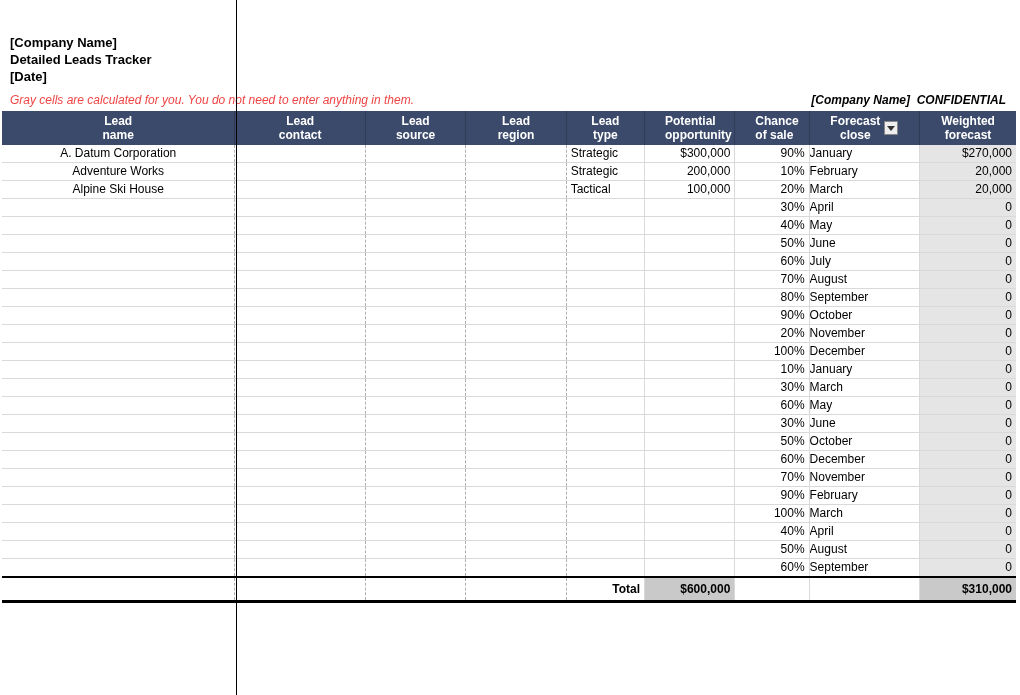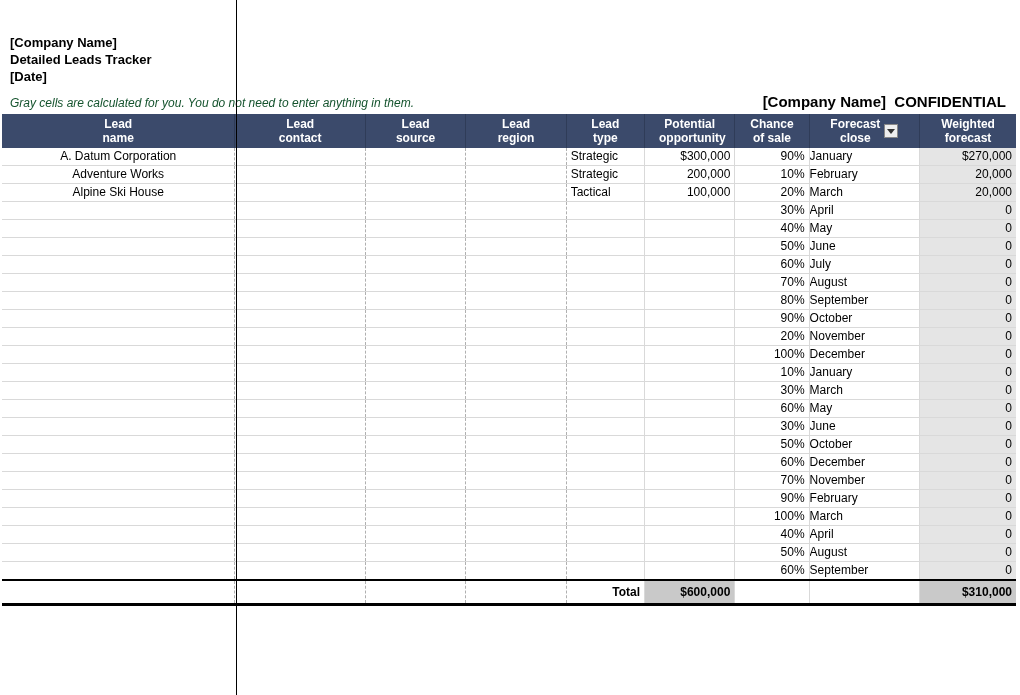--- a/index.html
+++ b/index.html
@@ -16,26 +16,27 @@
   .top-titles { font-weight: bold; font-size: 13px; line-height: 17px; }
   .hint-row {
     display: flex;
     justify-content: space-between;
     align-items: flex-end;
     margin-top: 8px;
     padding-right: 4px;
   }
   .hint {
     font-style: italic;
-    color: #14532d;
+    color: #ef4444;
   }
   .conf {
     font-weight: bold;
-    font-size: 15px;
+    font-size: 12px;
     white-space: nowrap;
+    font-style: italic;
   }
   .conf .cn { font-weight: bold; }
   .sheet {
     margin: 4px 2px 0 2px;
     border-collapse: collapse;
     width: 1014px;
     table-layout: fixed;
   }
   .sheet th, .sheet td {
     padding: 0 4px;
@@ -48,21 +49,21 @@
   .sheet thead th {
     background: #3b4a6b;
     color: #ffffff;
     font-weight: bold;
     font-size: 12px;
     text-align: center;
     height: 18px;
     line-height: 14px;
     vertical-align: middle;
     border-right: 1px solid #2f3c58;
-    padding: 3px 14px;
+    padding: 3px 20px;
   }
   .sheet thead th:last-child { border-right: none; }
   .hdr-inner { display: flex; align-items: center; justify-content: center; gap: 4px; }
   .filter-btn {
     width: 14px; height: 14px;
     border: 1px solid #888;
     background: #eeeeee;
     display: inline-flex;
     align-items: center;
     justify-content: center;

